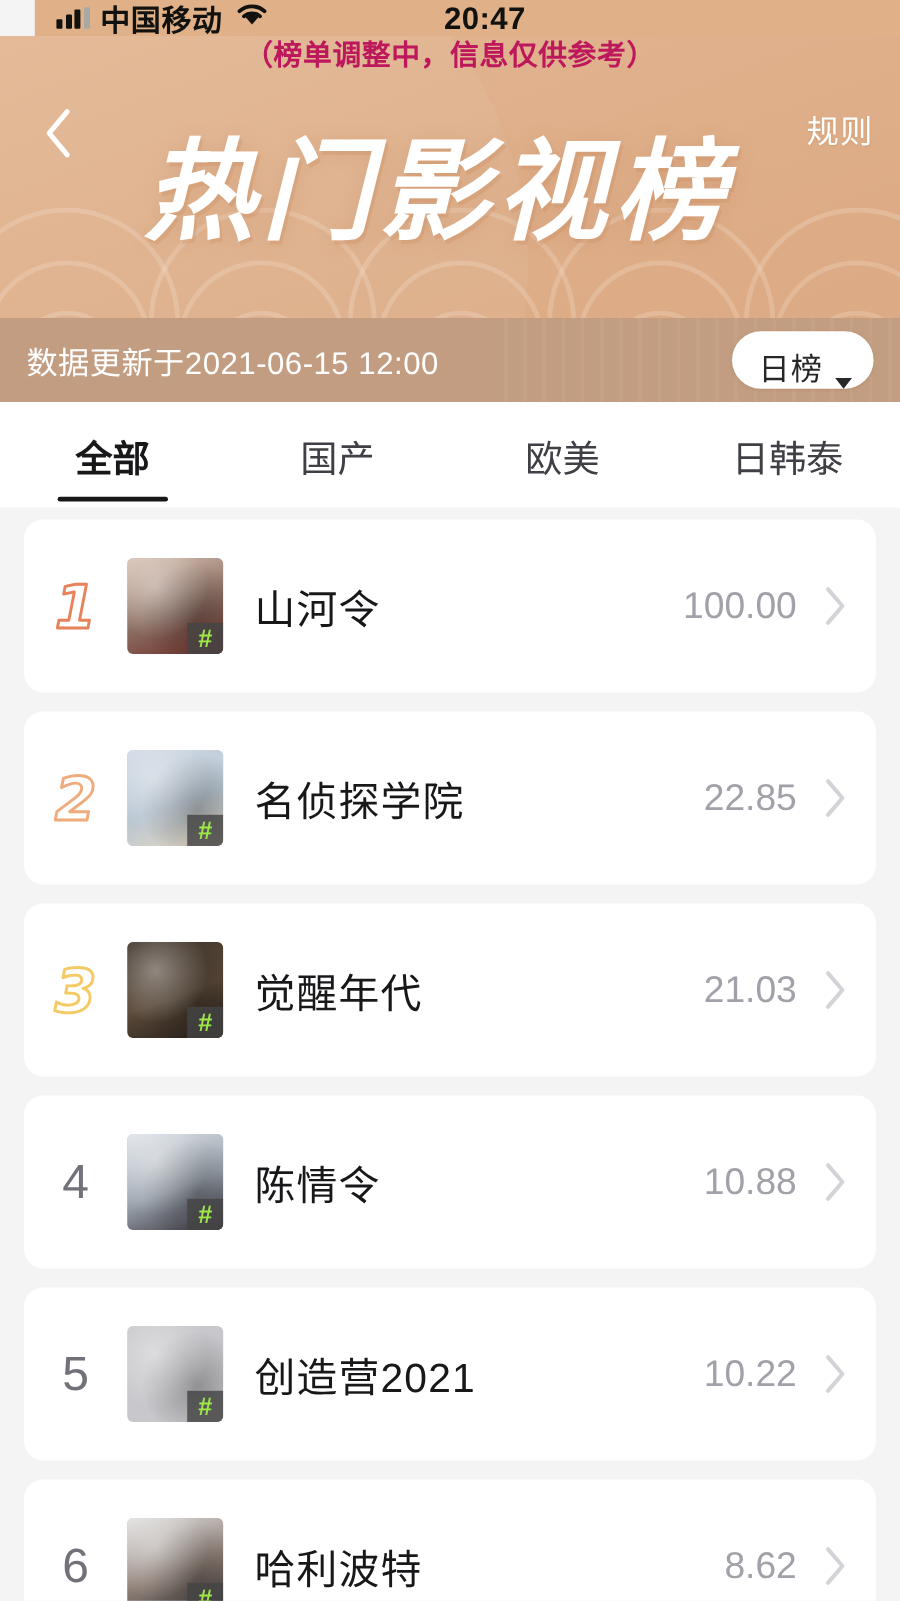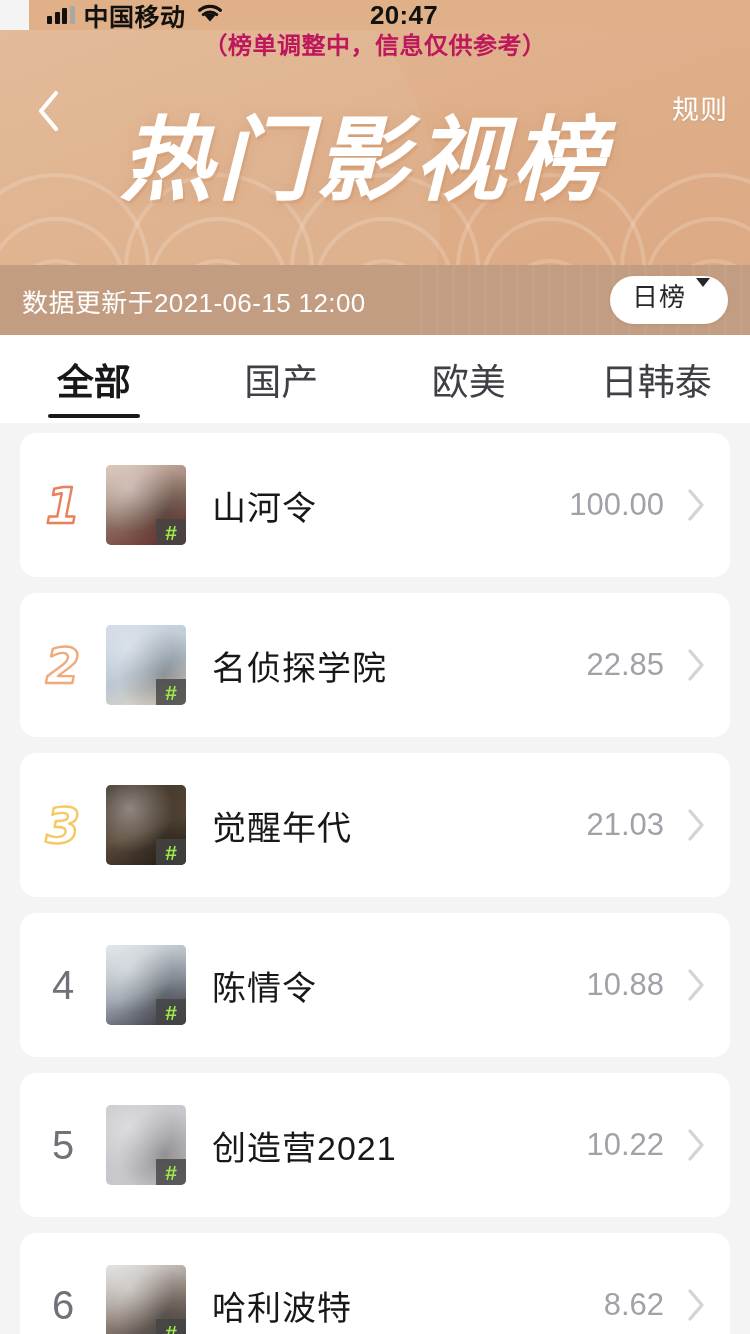--- a/index.html
+++ b/index.html
@@ -184,21 +184,21 @@
   }
   .period-pill {
     margin-left: auto;
     z-index: 3;
     background: #ffffff;
     border-radius: 26px;
     height: 48px;
     min-width: 112px;
     padding: 0 18px 0 22px;
     display: flex;
-    align-items: flex-start;
+    align-items: flex-end;
     gap: 10px;
     box-shadow: 0 1px 3px rgba(120,80,50,.15);
   }
   .period-pill span { font-size: 26px; color: #27272a; letter-spacing: 1px; }
   .chev-down {
     width: 0; height: 0;
     border-left: 7px solid transparent;
     border-right: 7px solid transparent;
     border-top: 9px solid #27272a;
     margin-top: 2px;
@@ -212,21 +212,21 @@
     display: flex;
     align-items: stretch;
   }
   .tab {
     flex: 1;
     display: flex;
     flex-direction: column;
     align-items: center;
     justify-content: center;
     position: relative;
-    font-size: 37px;
+    font-size: 31px;
     color: #3f3f46;
   }
   .tab.active { color: #18181b; font-weight: 600; }
   .tab.active::after {
     content: "";
     position: absolute;
     bottom: 5px;
     left: 50%;
     transform: translateX(-50%);
     width: 92px;

